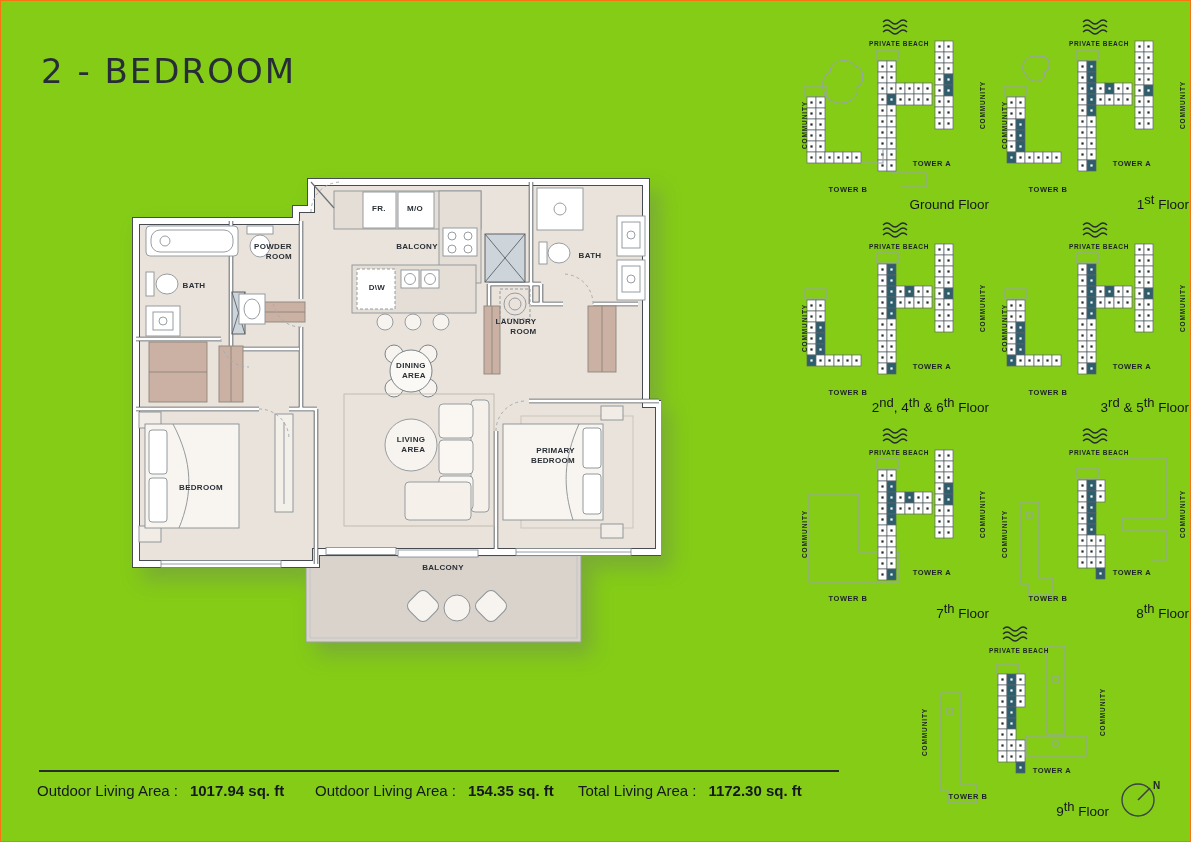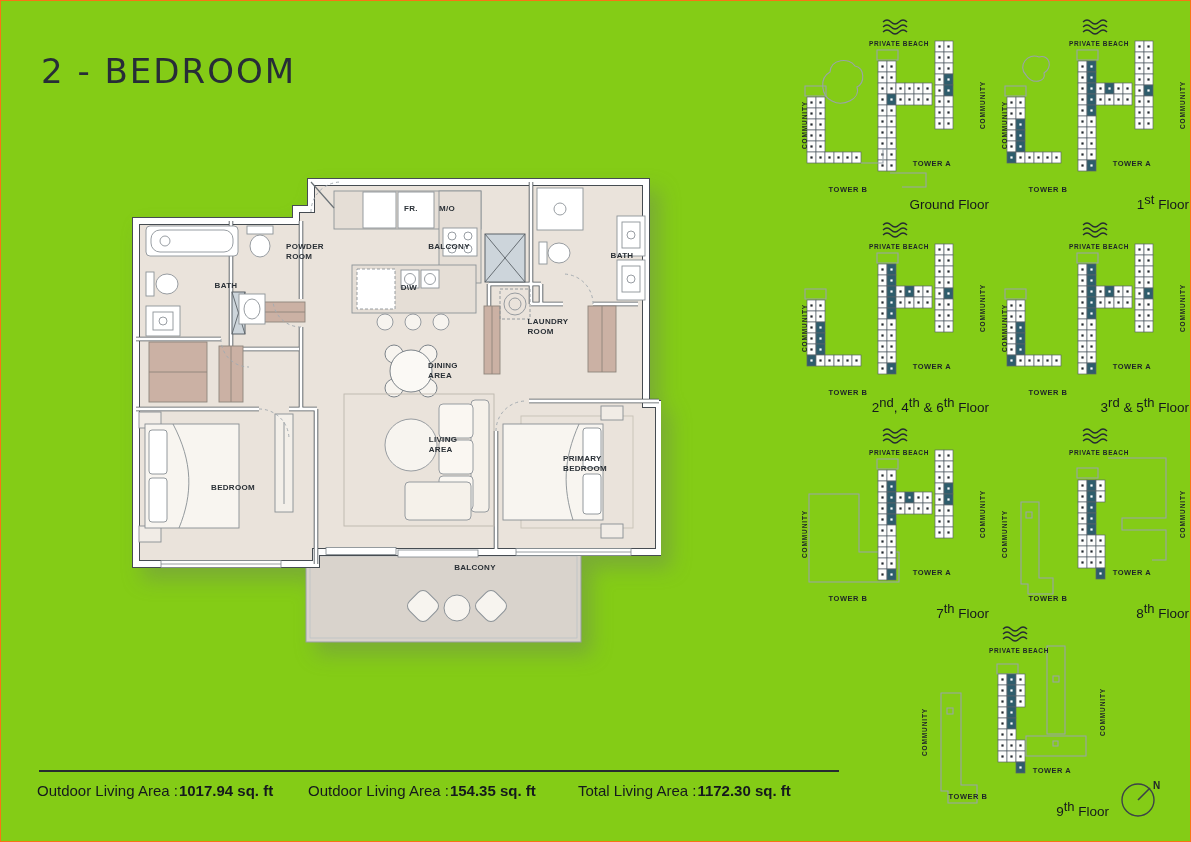--- a/index.html
+++ b/index.html
@@ -4,39 +4,39 @@
 <style>
   html,body{margin:0;padding:0;background:#e4e8ec;}
   .frame{position:relative;width:1191px;height:842px;background:#84cc16;border:1px solid #f97316;
          box-sizing:border-box;overflow:hidden;font-family:"Liberation Sans",sans-serif;}
   .title{position:absolute;left:40px;top:50px;margin:0;font-family:"DejaVu Sans",sans-serif;
          font-size:34px;font-weight:400;letter-spacing:2px;color:#272d37;}
   
   .plan{position:absolute;left:100px;top:163px;width:560px;height:500px;}
   .plan svg{position:absolute;left:0;top:0;filter:drop-shadow(10px 12px 10px rgba(100,105,115,.32));}
   .plabel{position:absolute;transform:translate(-50%,-50%);font:700 8px/1.3 "Liberation Sans",sans-serif;
-          letter-spacing:.3px;color:#2a3036;white-space:pre-line;text-align:left;margin-left:32px;}
+          letter-spacing:.3px;color:#2a3036;white-space:pre-line;text-align:right;}
   
   .kp{position:absolute;width:195px;height:207px;}
   .kp svg.kp-svg{position:absolute;left:0;top:0;}
   .kp-beach{position:absolute;left:105px;top:6px;transform:translateX(-50%);text-align:center;}
   .kp-beach-text{font:700 6.5px/1.2 "Liberation Sans",sans-serif;letter-spacing:.6px;color:#1d2329;margin-top:1px;white-space:nowrap;}
   .kp-comm{position:absolute;font:700 6.5px "Liberation Sans",sans-serif;letter-spacing:.9px;color:#1d2329;
            transform:translate(-50%,-50%) rotate(-90deg);white-space:nowrap;}
   .kp-comm.left{left:10px;top:112px;}
   .kp-comm.right{left:188px;top:92px;}
   .kp-ta{position:absolute;left:138px;top:146px;transform:translateX(-50%);font:700 7.5px "Liberation Sans",sans-serif;letter-spacing:.5px;color:#1d2329;white-space:nowrap;}
   .kp-tb{position:absolute;left:54px;top:172px;transform:translateX(-50%);font:700 7.5px "Liberation Sans",sans-serif;letter-spacing:.5px;color:#1d2329;white-space:nowrap;}
   .kp-floor{position:absolute;left:8px;right:0;top:184px;text-align:right;
             font:400 13.5px "Liberation Sans",sans-serif;color:#14181d;}
   .kp-floor sup{font-size:13px;line-height:0;}
   
   .rule{position:absolute;left:38px;top:769px;width:800px;height:2px;background:#262b30;}
   .sum-item{position:absolute;top:781px;font:400 15px "Liberation Sans",sans-serif;color:#15191d;white-space:nowrap;}
-  .sum-item b{font-weight:700;margin-left:1px;}
+  .sum-item b{font-weight:700;margin-left:12px;}
   .compass{position:absolute;left:1116px;top:775px;}
 </style>
 </head>
 <body>
 
 <div class="frame">
 
   <h1 class="title">2 - BEDROOM</h1>
 
   <div class="plan">
@@ -212,21 +212,21 @@
     <div class="plabel" style="left:314px;top:45px">M/O</div>
     <div class="plabel" style="left:276px;top:124px">D\W</div>
     <div class="plabel" style="left:415px;top:163px">LAUNDRY
 ROOM</div>
     <div class="plabel" style="left:489px;top:92px">BATH</div>
     <div class="plabel" style="left:310px;top:207px">DINING
 AREA</div>
     <div class="plabel" style="left:310px;top:281px">LIVING
 AREA</div>
     <div class="plabel" style="left:100px;top:324px">BEDROOM</div>
-    <div class="plabel" style="left:452px;top:300px">PRIMARY
+    <div class="plabel" style="left:452px;top:292px">PRIMARY
 BEDROOM</div>
     <div class="plabel" style="left:342px;top:404px">BALCONY</div>
   </div>
 
   <div id="keyplans">
       <div class="kp" style="left: 793px; top: 12px;">
         <svg class="kp-svg" viewBox="0 0 195 207" width="195" height="207">
           <g>
             <path d="M11,73 h21 v10 h-21 z" fill="none" stroke="#9aa3a9" stroke-width="1.1"></path>
             <rect x="13" y="84" width="9" height="11" fill="#fdfdfc" stroke="#5a646b" stroke-width="0.7"></rect>
@@ -1017,21 +1017,21 @@
         <div class="kp-ta">TOWER A</div>
         <div class="kp-tb">TOWER B</div>
         <div class="kp-floor"><span>9</span><sup>th</sup><span> Floor</span></div>
       </div>
     </div>
 
   <div class="rule"></div>
   <div class="sum-item" style="left:36px">
     <span>Outdoor Living Area :</span><b>1017.94 sq. ft</b>
   </div>
-  <div class="sum-item" style="left:307px">
+  <div class="sum-item" style="left:314px">
     <span>Outdoor Living Area :</span><b>154.35 sq. ft</b>
   </div>
   <div class="sum-item" style="left:577px">
     <span>Total Living Area :</span><b>1172.30 sq. ft</b>
   </div>
 
   <svg class="compass" width="48" height="46" viewBox="0 0 48 46">
     <circle cx="21" cy="24" r="16" fill="none" stroke="#3c4248" stroke-width="1.4"></circle>
     <line x1="21" y1="24" x2="33" y2="12" stroke="#3c4248" stroke-width="1.6"></line>
     <text x="36" y="13" font-family="Liberation Sans, sans-serif" font-size="10" font-weight="700" fill="#22272c">N</text>

